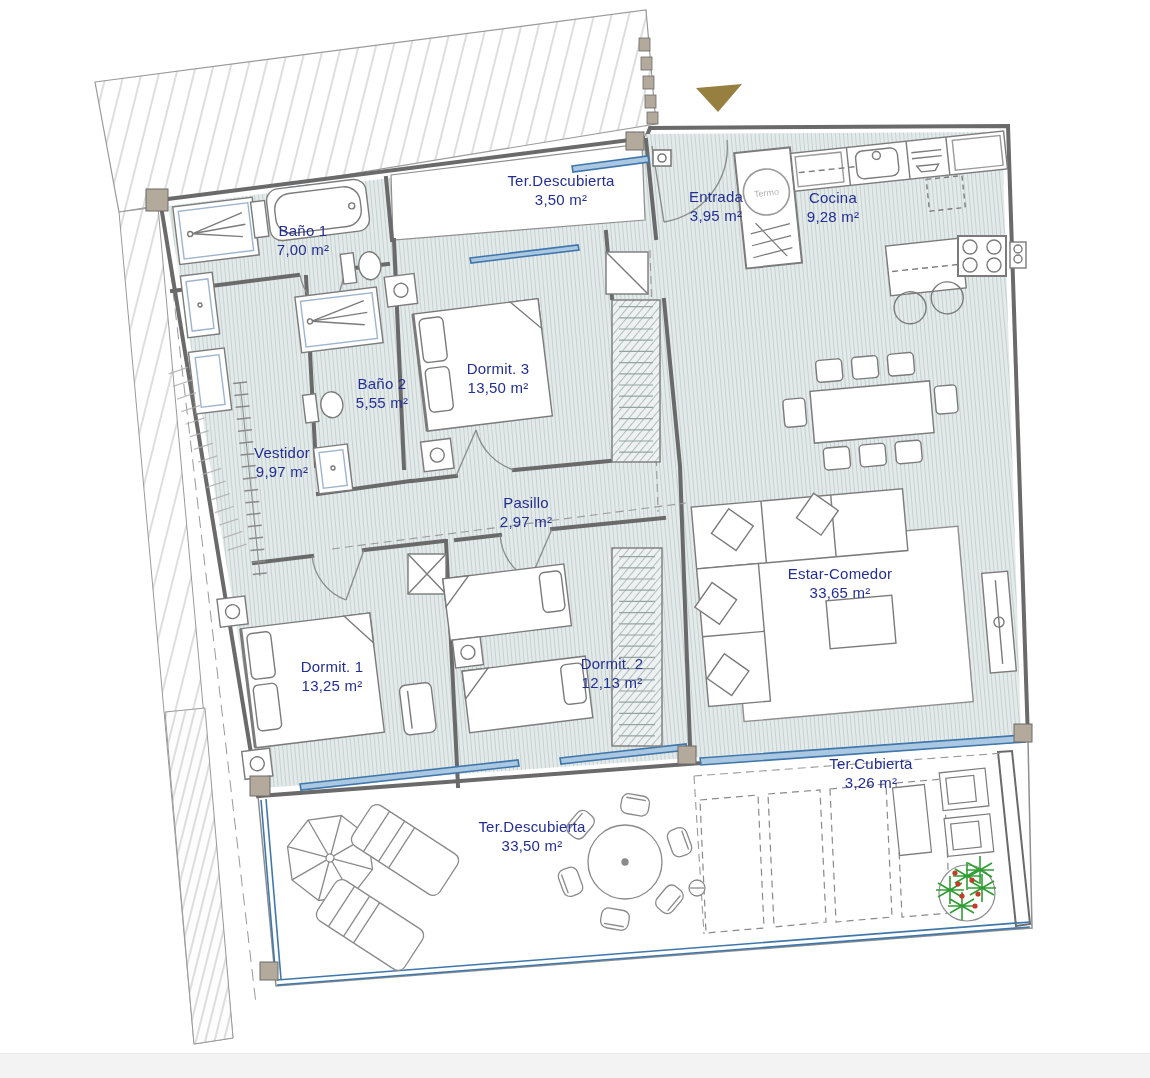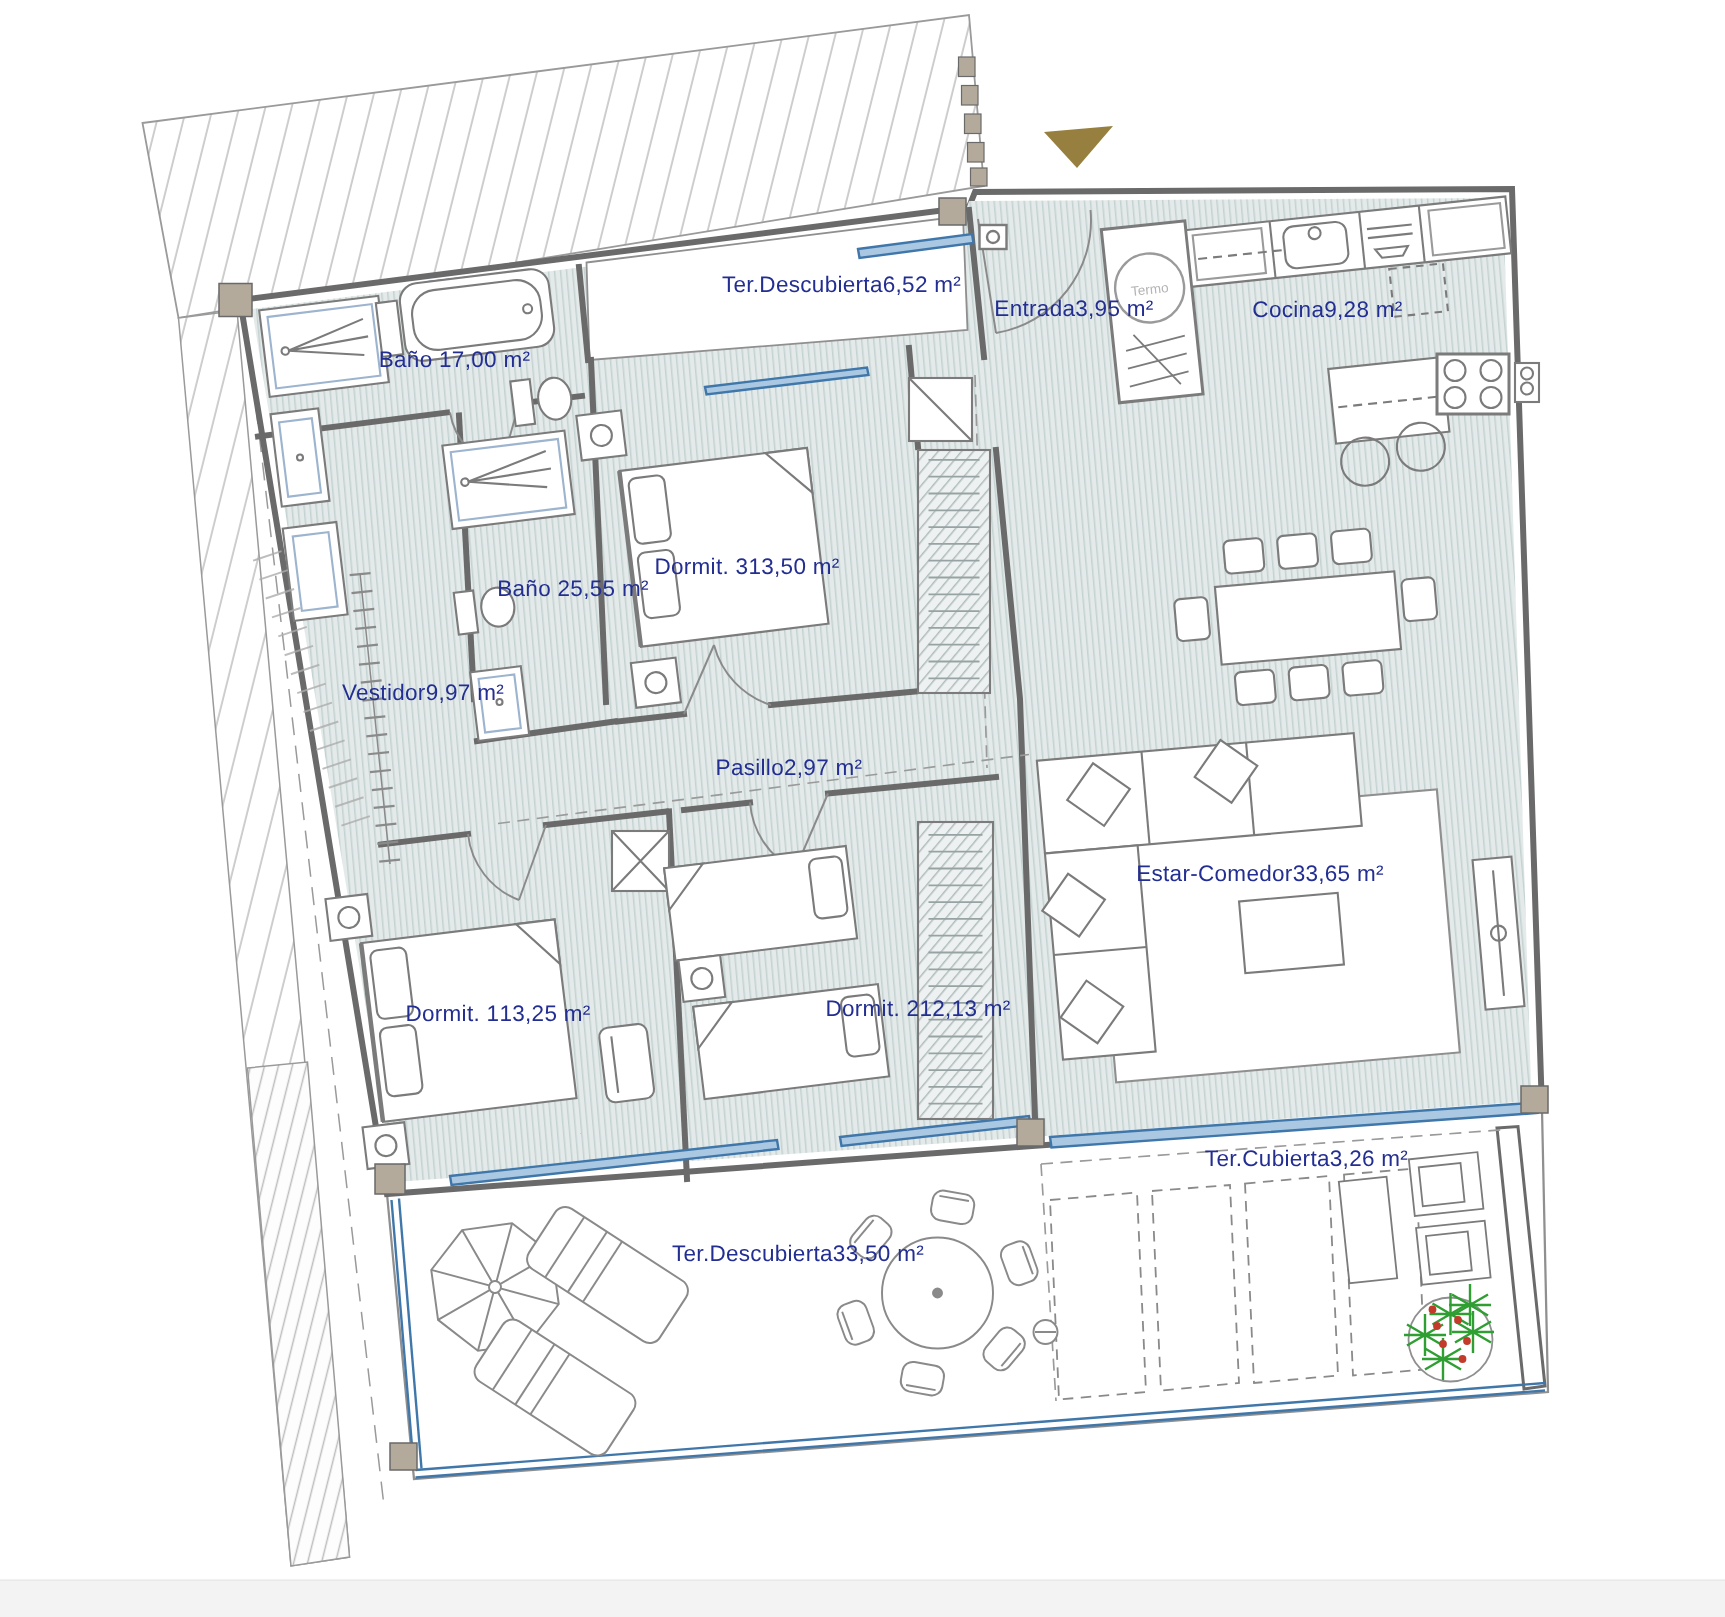--- a/index.html
+++ b/index.html
@@ -1,19 +1,19 @@
 <!DOCTYPE html>
 <html><head>
 <meta charset="utf-8">
 <style>
   html,body{margin:0;padding:0;background:#ffffff;}
   #stage{position:relative;width:1150px;height:1078px;background:#ffffff;overflow:hidden;
          font-family:"Liberation Sans",sans-serif;}
   #plan-svg{position:absolute;left:0;top:0;}
-  .room-label{position:absolute;transform:translate(-50%,-50%);display:flex;flex-direction:row;
+  .room-label{position:absolute;transform:translate(-50%,-50%);display:flex;flex-direction:column;
               align-items:center;color:#232e92;font-size:15px;line-height:19px;white-space:nowrap;
               letter-spacing:.2px;pointer-events:none;}
   .termo-text{font-size:9px;fill:#b4b4b4;}
   .bottom-bar{position:absolute;left:0;bottom:0;width:1150px;height:24px;background:#f3f3f3;
               border-top:1px solid #e9e9e9;}
 </style>
 </head>
 <body>
 
 <div id="stage">
@@ -390,27 +390,27 @@
 
   <polygon points="696,88 742,84 718,112" fill="#97803f"></polygon>
 </svg>
 
 <div class="room-label" style="left:303px;top:240px">
   <span>Baño 1</span>
   <span>7,00 m²</span>
 </div>
 <div class="room-label" style="left:561px;top:190px">
   <span>Ter.Descubierta</span>
-  <span>6,52 m²</span>
+  <span>3,50 m²</span>
 </div>
 <div class="room-label" style="left:716px;top:206px">
   <span>Entrada</span>
   <span>3,95 m²</span>
 </div>
-<div class="room-label" style="left:885px;top:207px">
+<div class="room-label" style="left:833px;top:207px">
   <span>Cocina</span>
   <span>9,28 m²</span>
 </div>
 <div class="room-label" style="left:382px;top:393px">
   <span>Baño 2</span>
   <span>5,55 m²</span>
 </div>
 <div class="room-label" style="left:498px;top:378px">
   <span>Dormit. 3</span>
   <span>13,50 m²</span>

